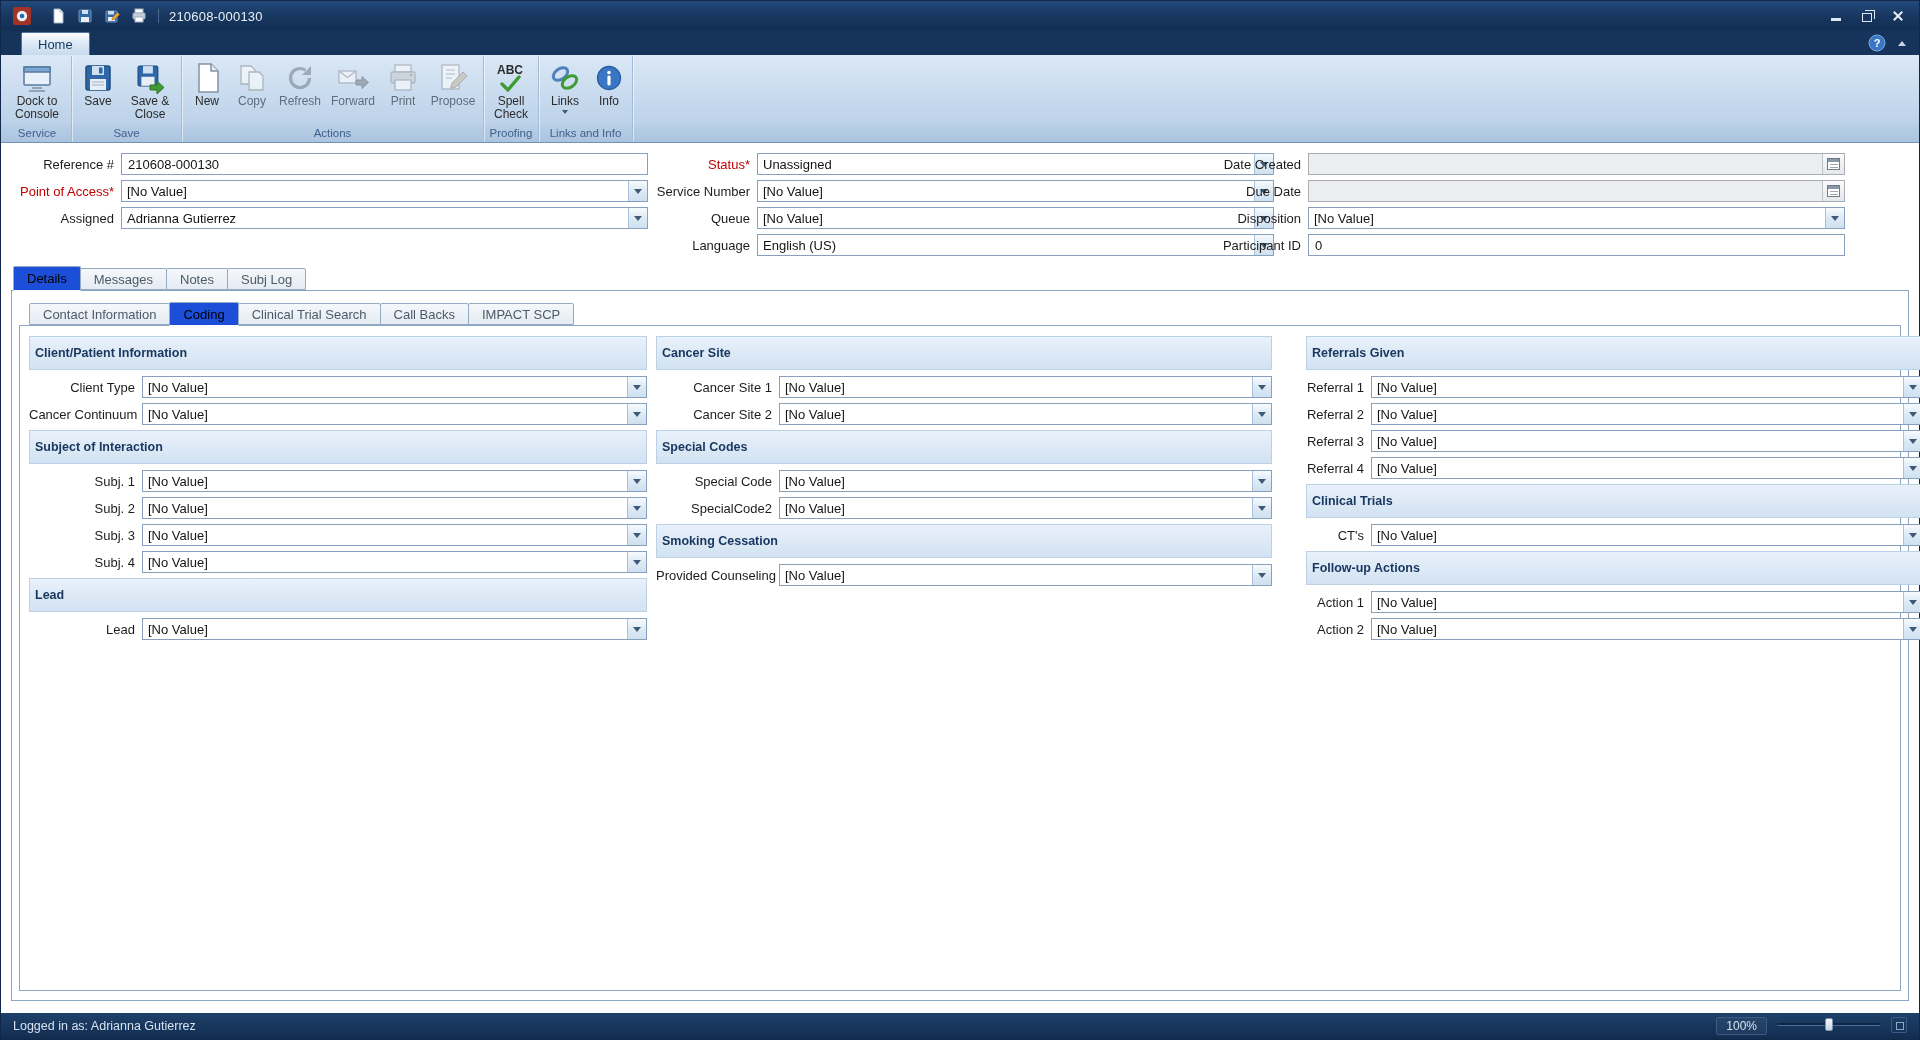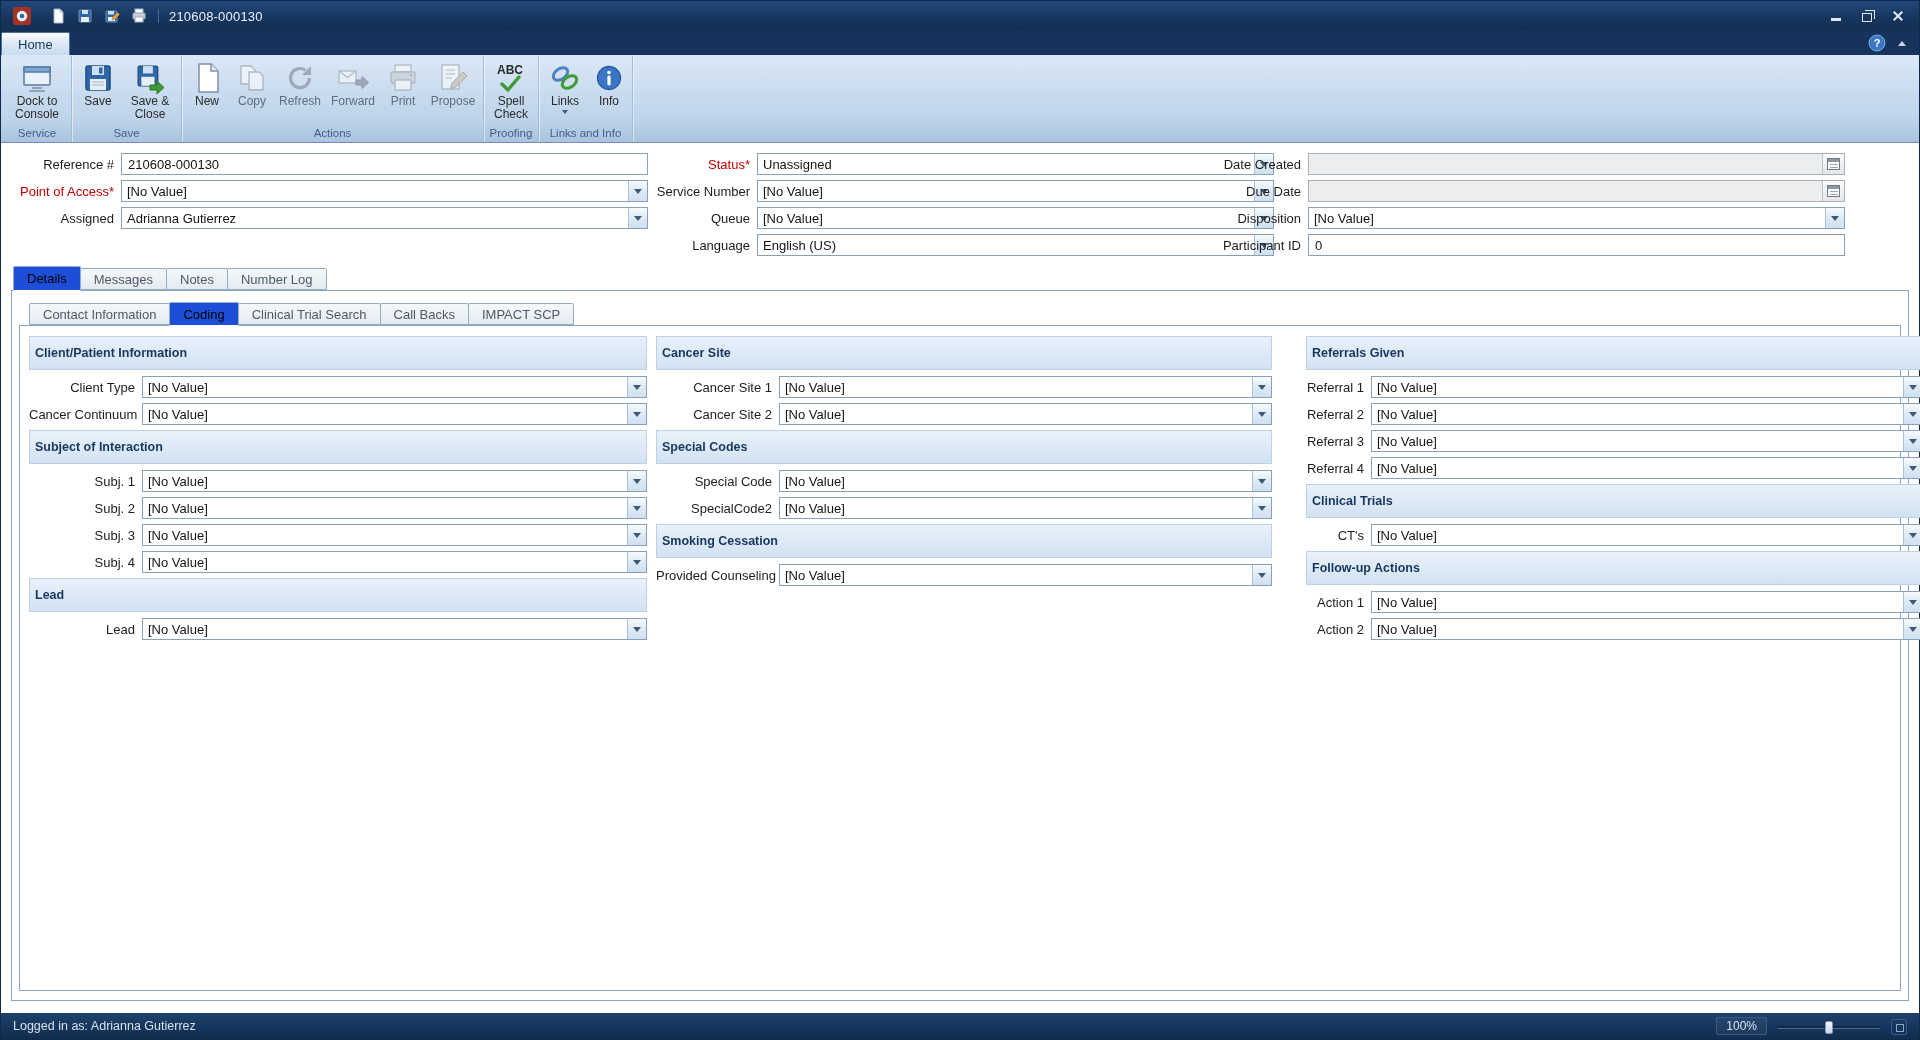--- a/index.html
+++ b/index.html
@@ -18,21 +18,21 @@
   .wbtn{width:31px;height:22px;display:flex;align-items:center;justify-content:center}
   .glyph-min{width:10px;height:3px;background:#dfe8f2;margin-top:6px}
   .glyph-restore{width:10px;height:9px;border:1px solid #dfe8f2;position:relative;margin-top:2px}
   .glyph-restore::before{content:"";position:absolute;left:2px;top:-4px;width:9px;height:8px;border-top:1px solid #dfe8f2;border-right:1px solid #dfe8f2}
   .glyph-close{position:relative;width:12px;height:12px}
   .glyph-close::before,.glyph-close::after{content:"";position:absolute;left:5px;top:0;width:2px;height:12px;background:#e6edf5}
   .glyph-close::before{transform:rotate(45deg)}
   .glyph-close::after{transform:rotate(-45deg)}
 
   
-  .ribbon-tabrow{height:24px;flex:0 0 24px;background:#16345b;display:flex;align-items:flex-end;padding:0 0;position:relative}
+  .ribbon-tabrow{height:24px;flex:0 0 24px;background:#16345b;display:flex;align-items:flex-end;padding:0 20px;position:relative}
   .tab-home{height:23px;padding:0 16px;background:linear-gradient(#fdfeff,#dde9f6 45%,#c8dbef);border:1px solid #4e739f;border-bottom:none;border-radius:2px 2px 0 0;font-size:13px;color:#15395f;display:flex;align-items:center}
   .tabrow-right{position:absolute;right:10px;top:3px;display:flex;gap:9px;align-items:center}
   .help-icon{width:18px;height:18px;display:flex}
   .ribmin-icon{width:14px;height:14px;display:flex;align-items:center;justify-content:center}
   .ribmin-icon::after{content:"";width:0;height:0;border-left:4px solid transparent;border-right:4px solid transparent;border-bottom:5px solid #c8d5e5}
 
   
   .ribbon{height:88px;flex:0 0 88px;border-bottom:1px solid #7391b3;display:flex;padding:1px 0 0 2px;position:relative;
     background:linear-gradient(#b9cfe7,#aac3df) bottom/100% 17px no-repeat, linear-gradient(#dbe8f6,#c3d7ec 60%,#b6cce5);}
   .rgroup{display:flex;flex-direction:column;border-right:1px solid #a2bbd7;box-shadow:1px 0 0 rgba(255,255,255,.55)}
@@ -92,21 +92,21 @@
   .csec{height:21px;margin-bottom:6px;background:linear-gradient(#e9f1fb,#d2e2f2);border:1px solid #bcd0e6;font-size:12.5px;font-weight:bold;color:#17375e;display:flex;align-items:center;padding:16px 5px}
   .crow{display:flex;align-items:center;height:22px;margin-bottom:5px}
   .clabel{font-size:13px;color:#1d1d1d;text-align:right;padding-right:7px;white-space:nowrap}
   .ccol1 .clabel{width:113px}
   .ccol2 .clabel{width:123px}
   .ccol3 .clabel{width:65px}
   .crow .combo{flex:1}
 
   
   .statusbar{height:26px;flex:0 0 26px;background:linear-gradient(180deg,#1f4169 0%,#16345b 60%,#122c4e 100%);display:flex;align-items:center;color:#d6e1ee;font-size:12.5px;padding:0 12px}
-  .sb-right{margin-left:auto;display:flex;align-items:flex-end;gap:10px}
+  .sb-right{margin-left:auto;display:flex;align-items:flex-start;gap:10px}
   .zoomval{font-size:12px;color:#d6e1ee;padding:1px 9px;border:1px solid #3c5a85;border-radius:2px;background:rgba(255,255,255,.05)}
   .zoomslider{width:104px;height:15px;position:relative;display:flex;align-items:center}
   .ztrack{width:100%;height:3px;background:#0f2746;border-bottom:1px solid #4b6b95;border-radius:2px}
   .zthumb{position:absolute;left:50%;margin-left:-4px;width:8px;height:13px;background:linear-gradient(#f4f7fa,#c9d6e4);border:1px solid #7e96b2;border-radius:2px}
   .zgrip{width:16px;height:16px;border:1px solid #3c5a85;border-radius:2px;position:relative}
   .zgrip::after{content:"";position:absolute;left:4px;top:4px;width:6px;height:6px;border:1px solid #8fa6c2}
 </style>
 </head>
 <body>
 
@@ -427,21 +427,21 @@
       </div>
     </div>
 
   </div>
 
   <div class="main">
     <div class="maintabs">
       <div class="mtab active">Details</div>
       <div class="mtab">Messages</div>
       <div class="mtab">Notes</div>
-      <div class="mtab">Number Log</div>
+      <div class="mtab">Subj Log</div>
     </div>
 
     <div class="mainpanel">
       <div class="subtabs">
         <div class="stab">Contact Information</div>
         <div class="stab active">Coding</div>
         <div class="stab">Clinical Trial Search</div>
         <div class="stab">Call Backs</div>
         <div class="stab">IMPACT SCP</div>
       </div>

